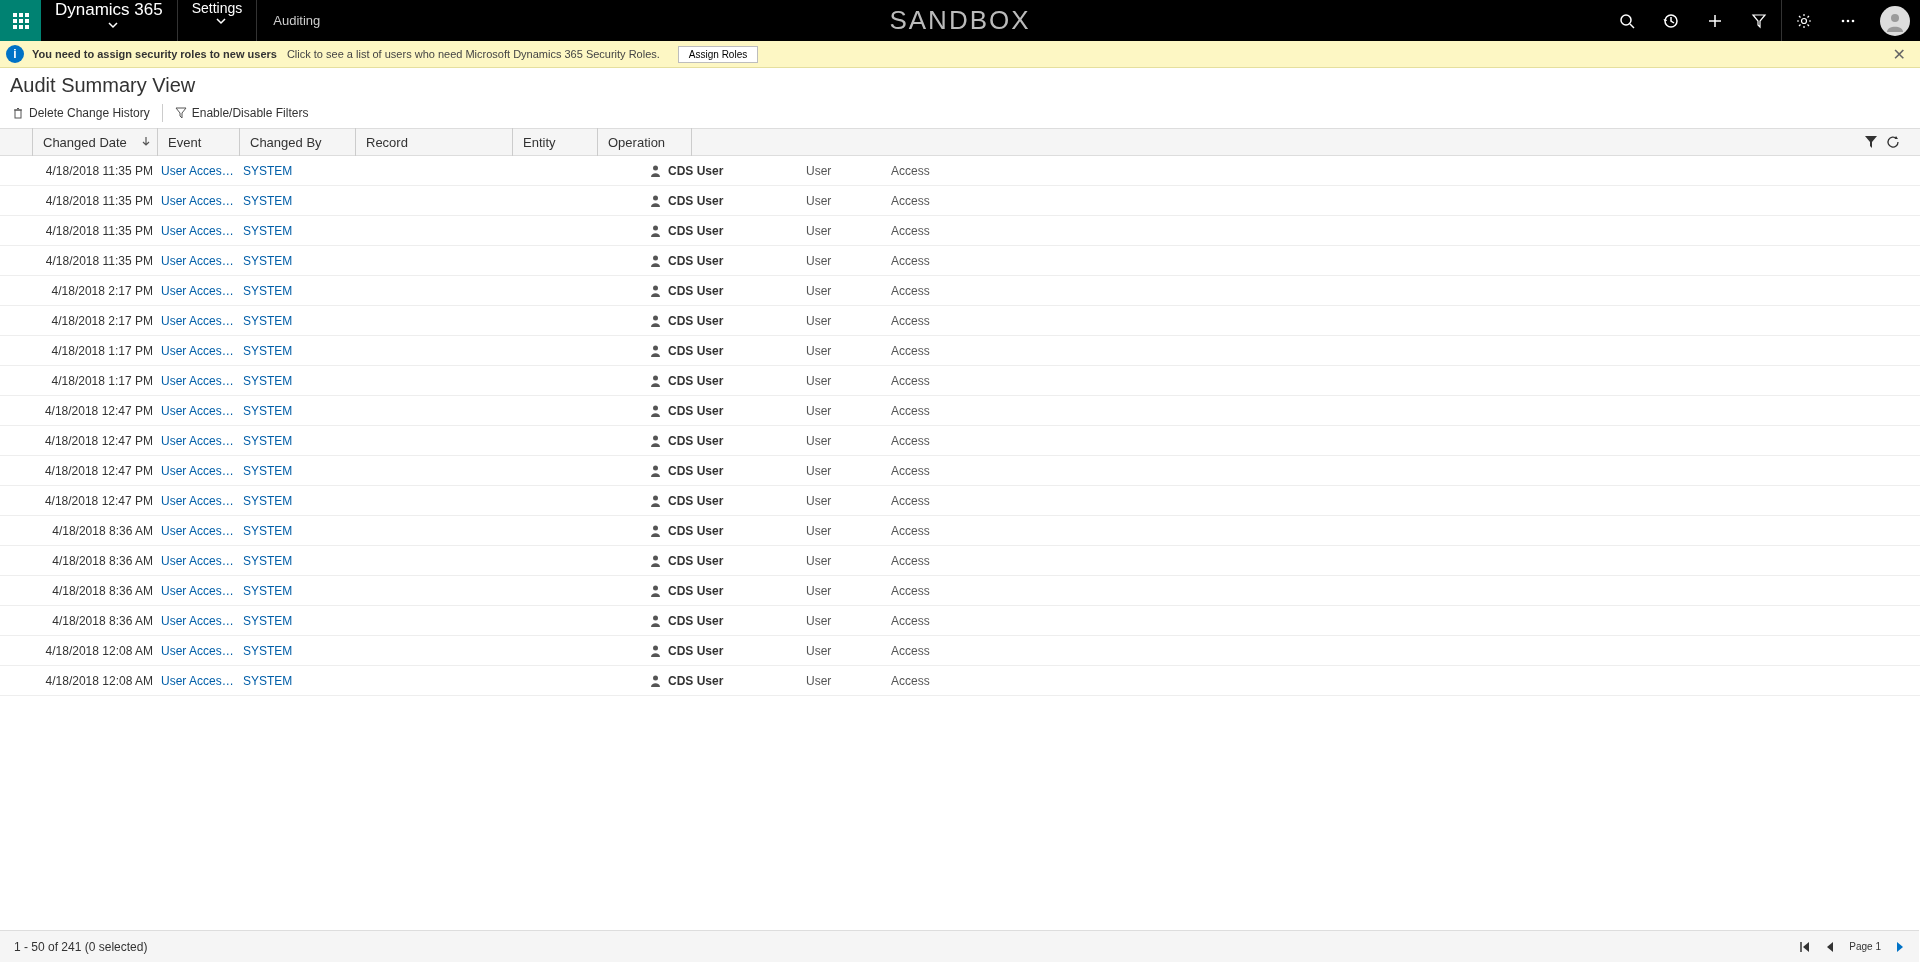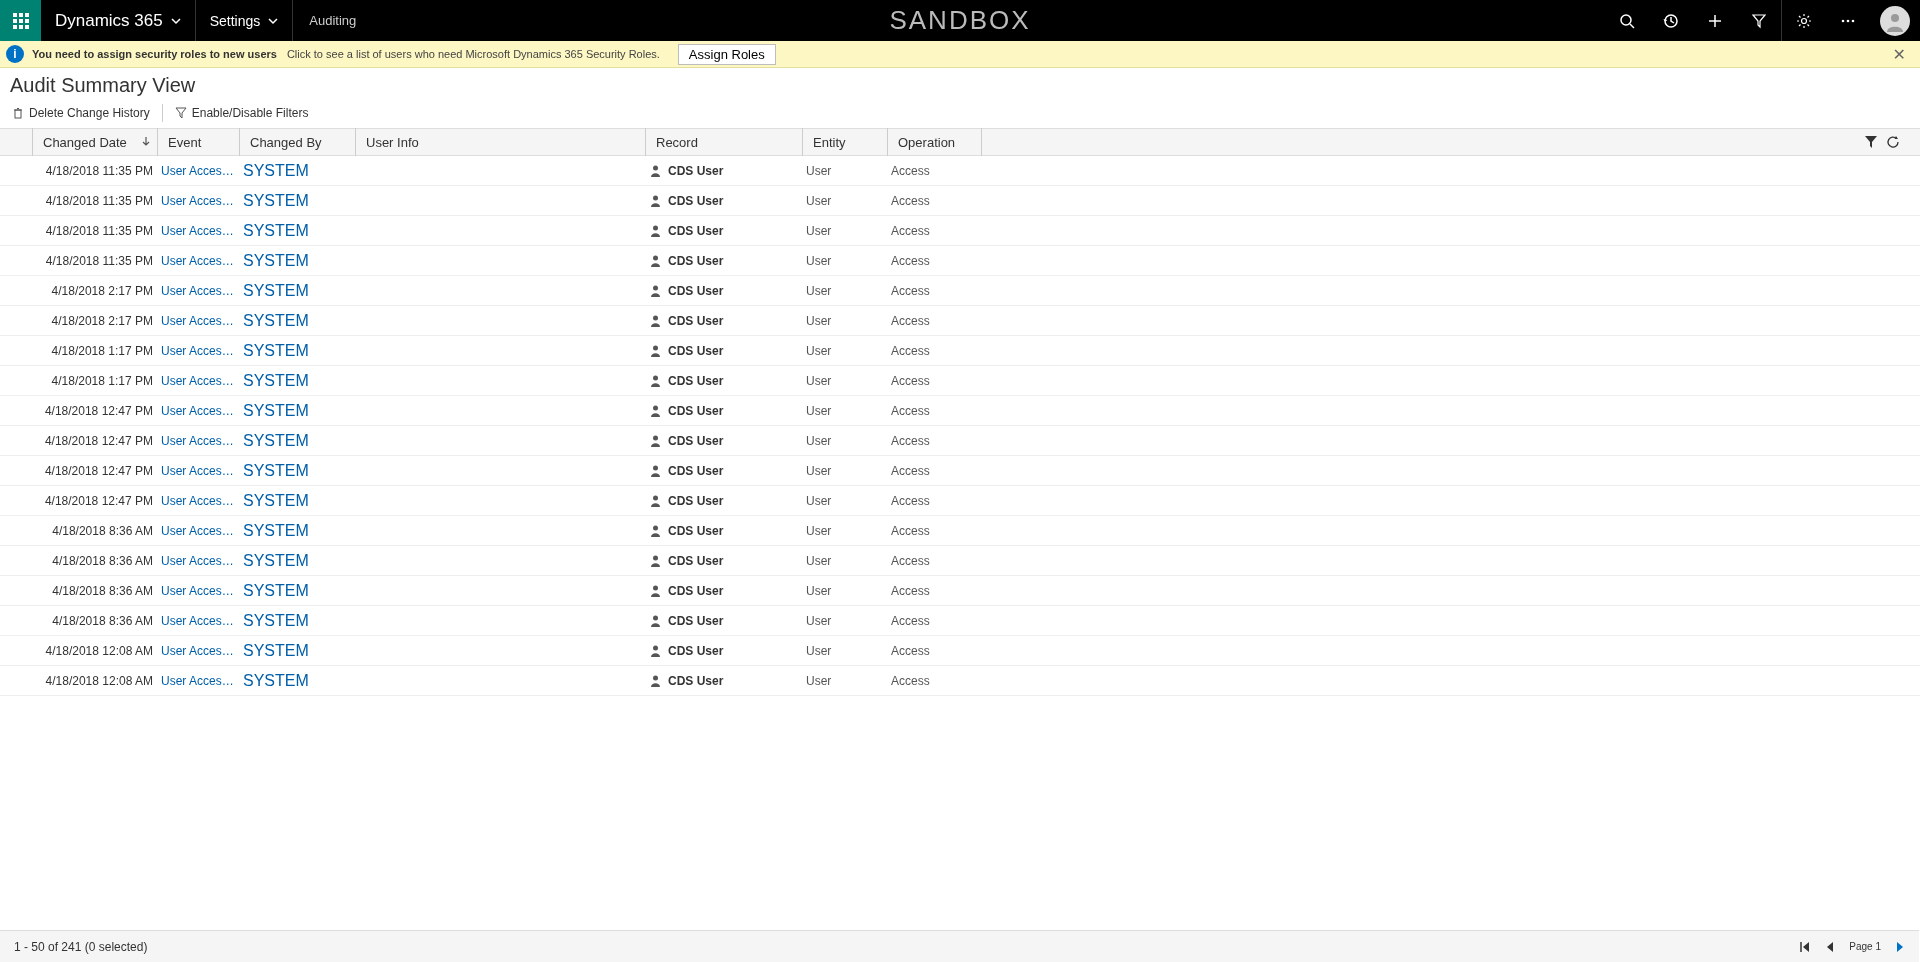--- a/index.html
+++ b/index.html
@@ -26,20 +26,21 @@
     cursor:pointer;
   }
   .nav-item {
     height:41px;
     display:flex;
     align-items:center;
     padding:0 14px;
     border-right:1px solid #333;
     cursor:pointer;
     font-size:14px;
+    flex-direction:column;
   }
   .nav-item.brand { font-size:17px; font-weight:400; }
   .nav-item .chev { margin-left:8px; }
   .nav-crumb { padding:0 16px;font-size:13px;color:#ccc;}
   .sandbox {
     position:absolute; left:50%; transform:translateX(-50%);
     font-family:"Segoe UI Light",sans-serif; font-weight:300;
     font-size:26px; letter-spacing:2px; color:#bbb;
   }
   .nav-right { margin-left:auto; display:flex; align-items:center; height:41px;}
@@ -64,21 +65,21 @@
     padding:0 6px;
     font-size:12px;
   }
   .notif .info-ico{
     width:18px;height:18px;border-radius:50%;background:#0072c6;color:#fff;
     font-weight:bold;font-size:12px;display:flex;align-items:center;justify-content:center;margin-right:8px;
   }
   .notif .msg1{font-weight:600;color:#333;margin-right:10px;font-size:11px;}
   .notif .msg2{color:#444;font-size:11px;margin-right:18px;}
   .notif .btn{
-    background:#fff;border:1px solid #bdbdbd;padding:2px 10px;font-size:13px;cursor:pointer;
+    background:#fff;border:1px solid #bdbdbd;padding:2px 10px;font-size:10px;cursor:pointer;
   }
   .notif .close{margin-left:auto;color:#666;font-size:16px;cursor:pointer;padding:0 8px;}
   
   .page-title{
     font-size:20px;font-weight:300;color:#333;padding:6px 10px 4px 10px;
   }
   
   .cmdbar{
     display:flex;align-items:center;padding:3px 6px 6px 6px;font-size:12px;color:#333;
   }
@@ -104,21 +105,21 @@
     height:30px;
     border-bottom:1px solid #eee;
     display:flex;align-items:center;
     font-size:13px;
   }
   .c-spacer{width:32px;}
   .c-date{width:125px;text-align:right;padding-right:4px;color:#333;font-size:12px;}
   .c-event{width:82px;padding-left:4px;}
   .c-event a{color:#005ea8;font-size:12px;text-decoration:none;white-space:nowrap;overflow:hidden;text-overflow:ellipsis;display:block;}
   .c-by{width:116px;padding-left:4px;}
-  .c-by a{color:#005ea8;font-size:16px;text-decoration:none;margin-top:24px;}
+  .c-by a{color:#005ea8;font-size:12px;text-decoration:none;margin-top:24px;}
   .c-info{width:290px;}
   .c-record{width:157px;padding-left:4px;display:flex;align-items:center;gap:6px;font-size:12px;font-weight:600;color:#333;}
   .c-entity{width:85px;padding-left:4px;color:#555;font-size:12px;}
   .c-op{width:95px;padding-left:4px;color:#555;font-size:12px;}
   .person-ico{color:#666;}
   
   .footer{
     position:fixed; bottom:0; left:0; right:1px;
     height:32px;background:#f5f5f5;border-top:1px solid #ddd;
     display:flex;align-items:center;padding:0 14px;font-size:12px;color:#333;
@@ -255,23 +256,20 @@
           <path d="M4 0 L4 8 M1 5 L4 8 L7 5" stroke="#555" stroke-width="1.2" fill="none"></path>
         </svg>
     </span>
   </div>
   <div class="gh-cell" style="width:82px">
     <span>Event</span>
   </div>
   <div class="gh-cell" style="width:116px">
     <span>Changed By</span>
   </div>
-  <div class="gh-cell" style="width:290px">
-    <span>User Info</span>
-  </div>
   <div class="gh-cell" style="width:157px">
     <span>Record</span>
   </div>
   <div class="gh-cell" style="width:85px">
     <span>Entity</span>
   </div>
   <div class="gh-cell" style="width:95px;border-right:1px solid #ccc;">
     <span>Operation</span>
   </div>
   <div class="gh-tools">

